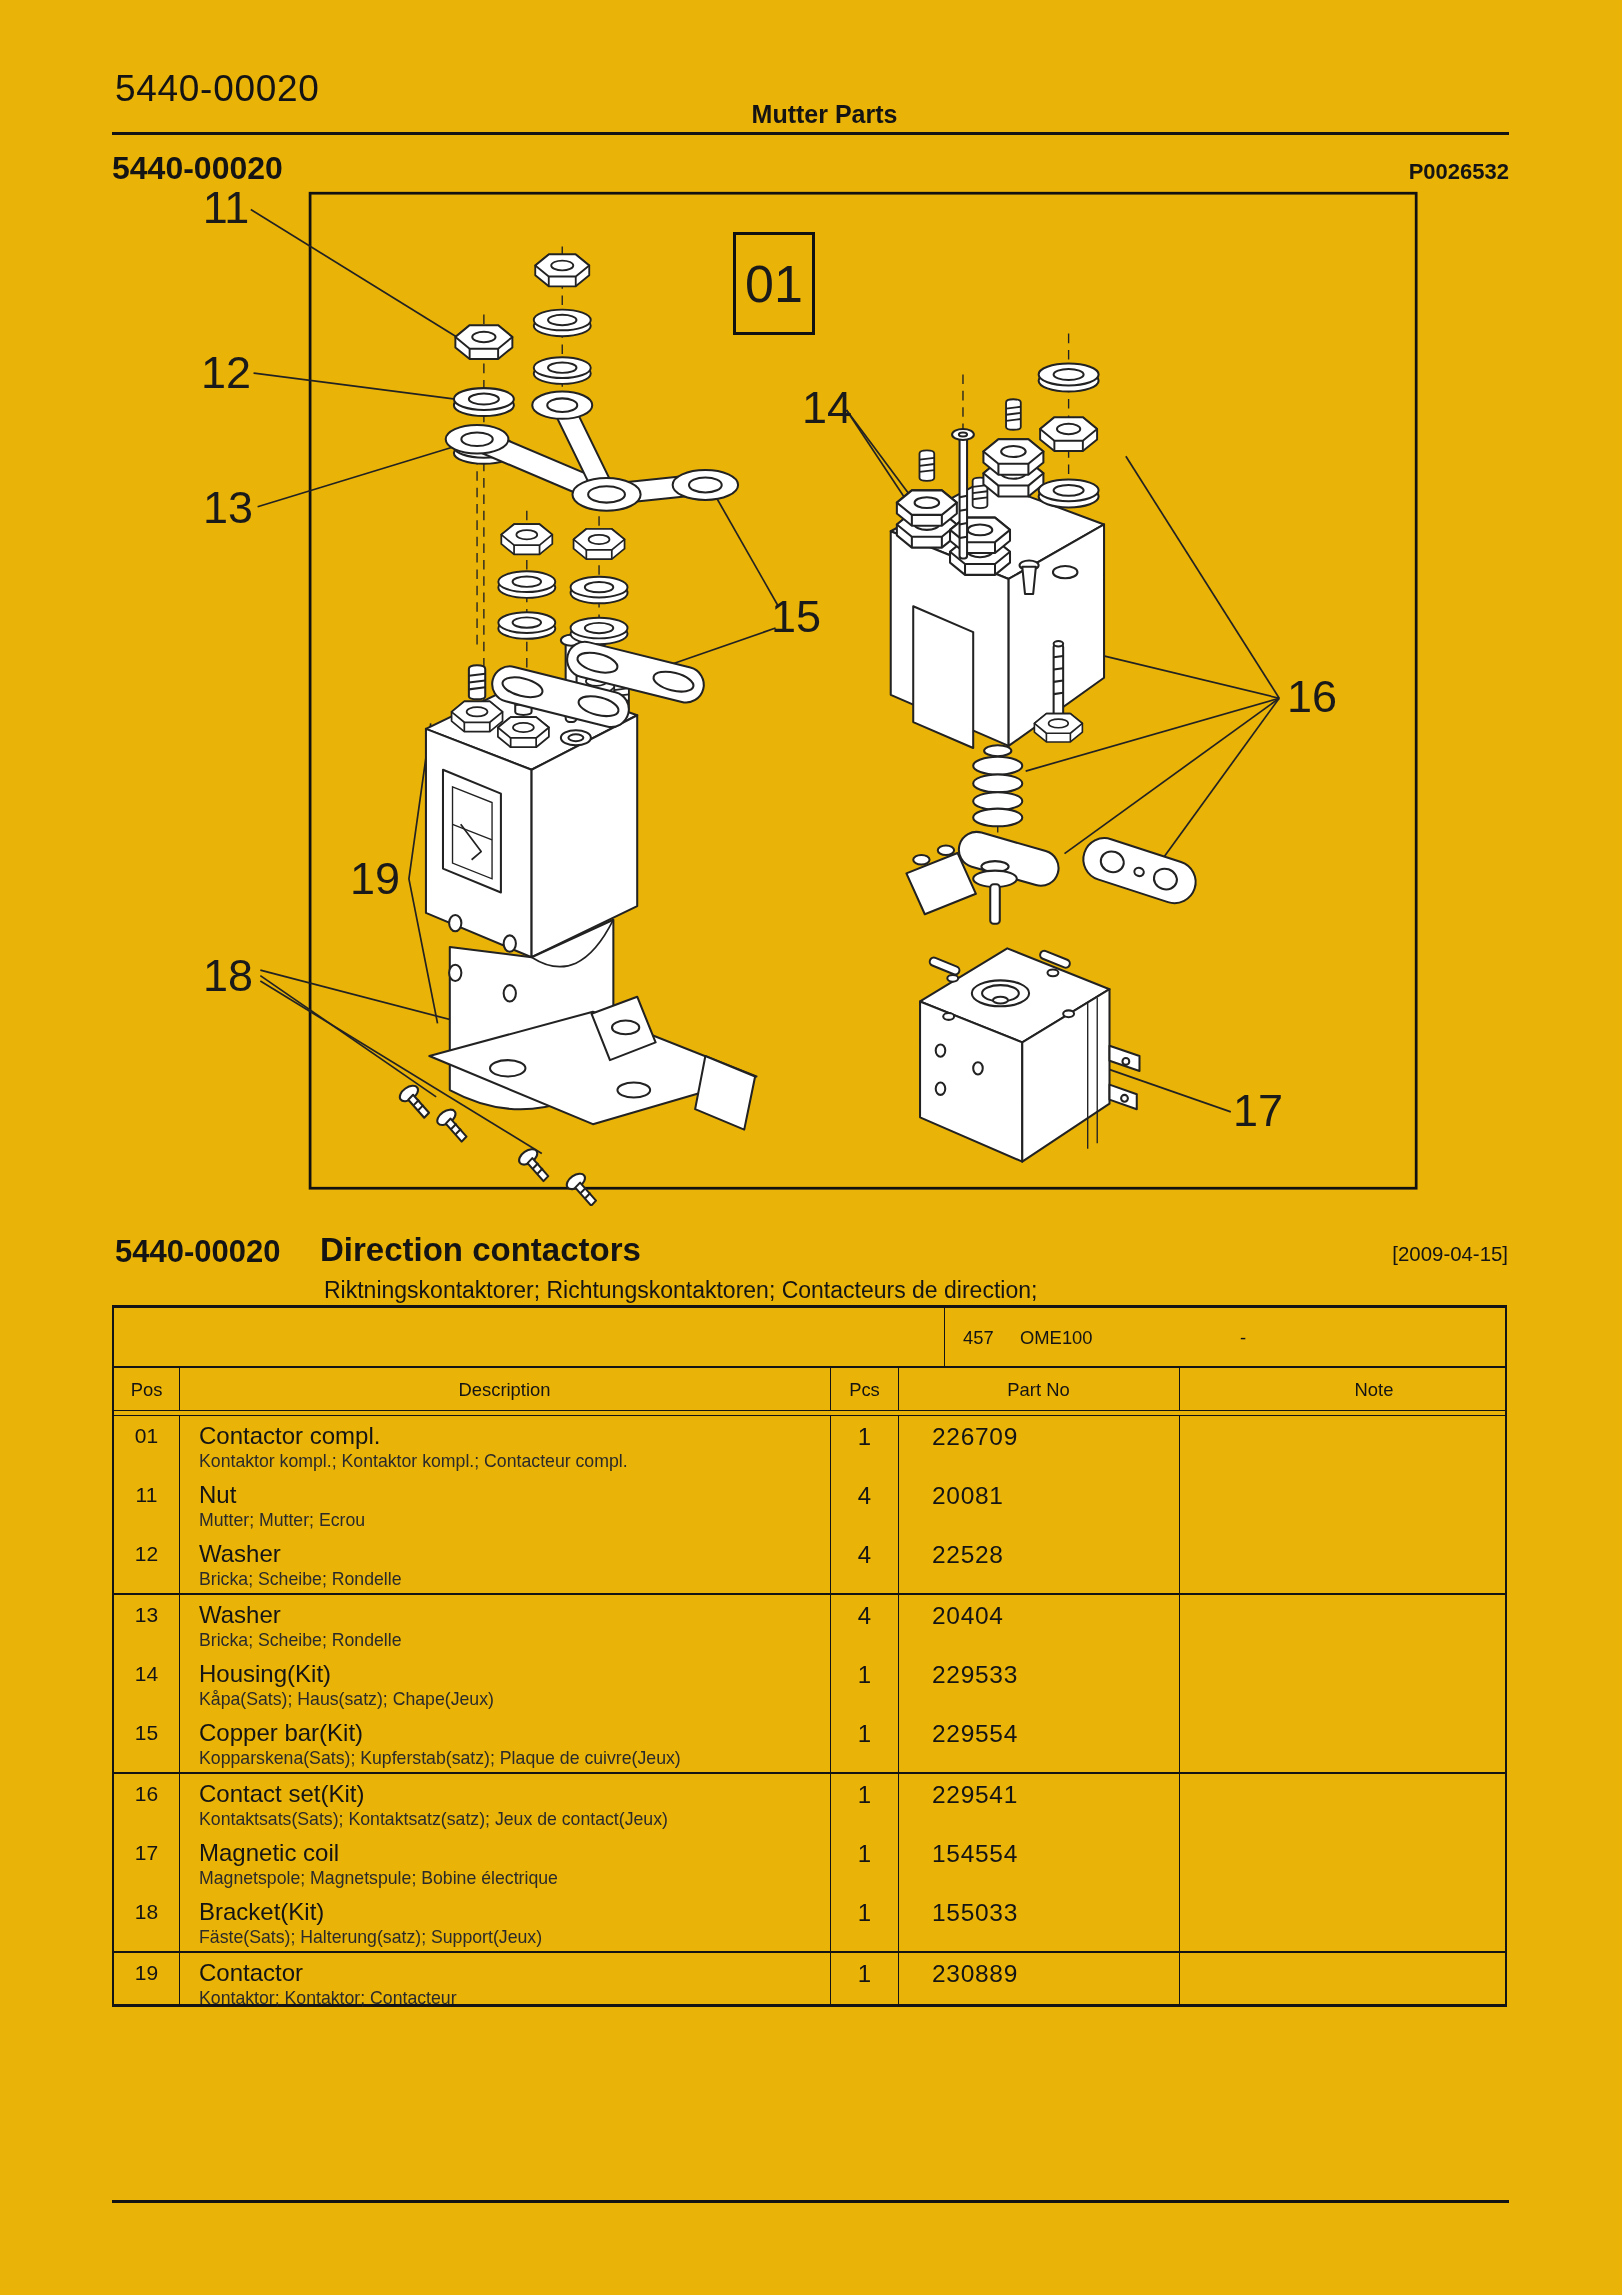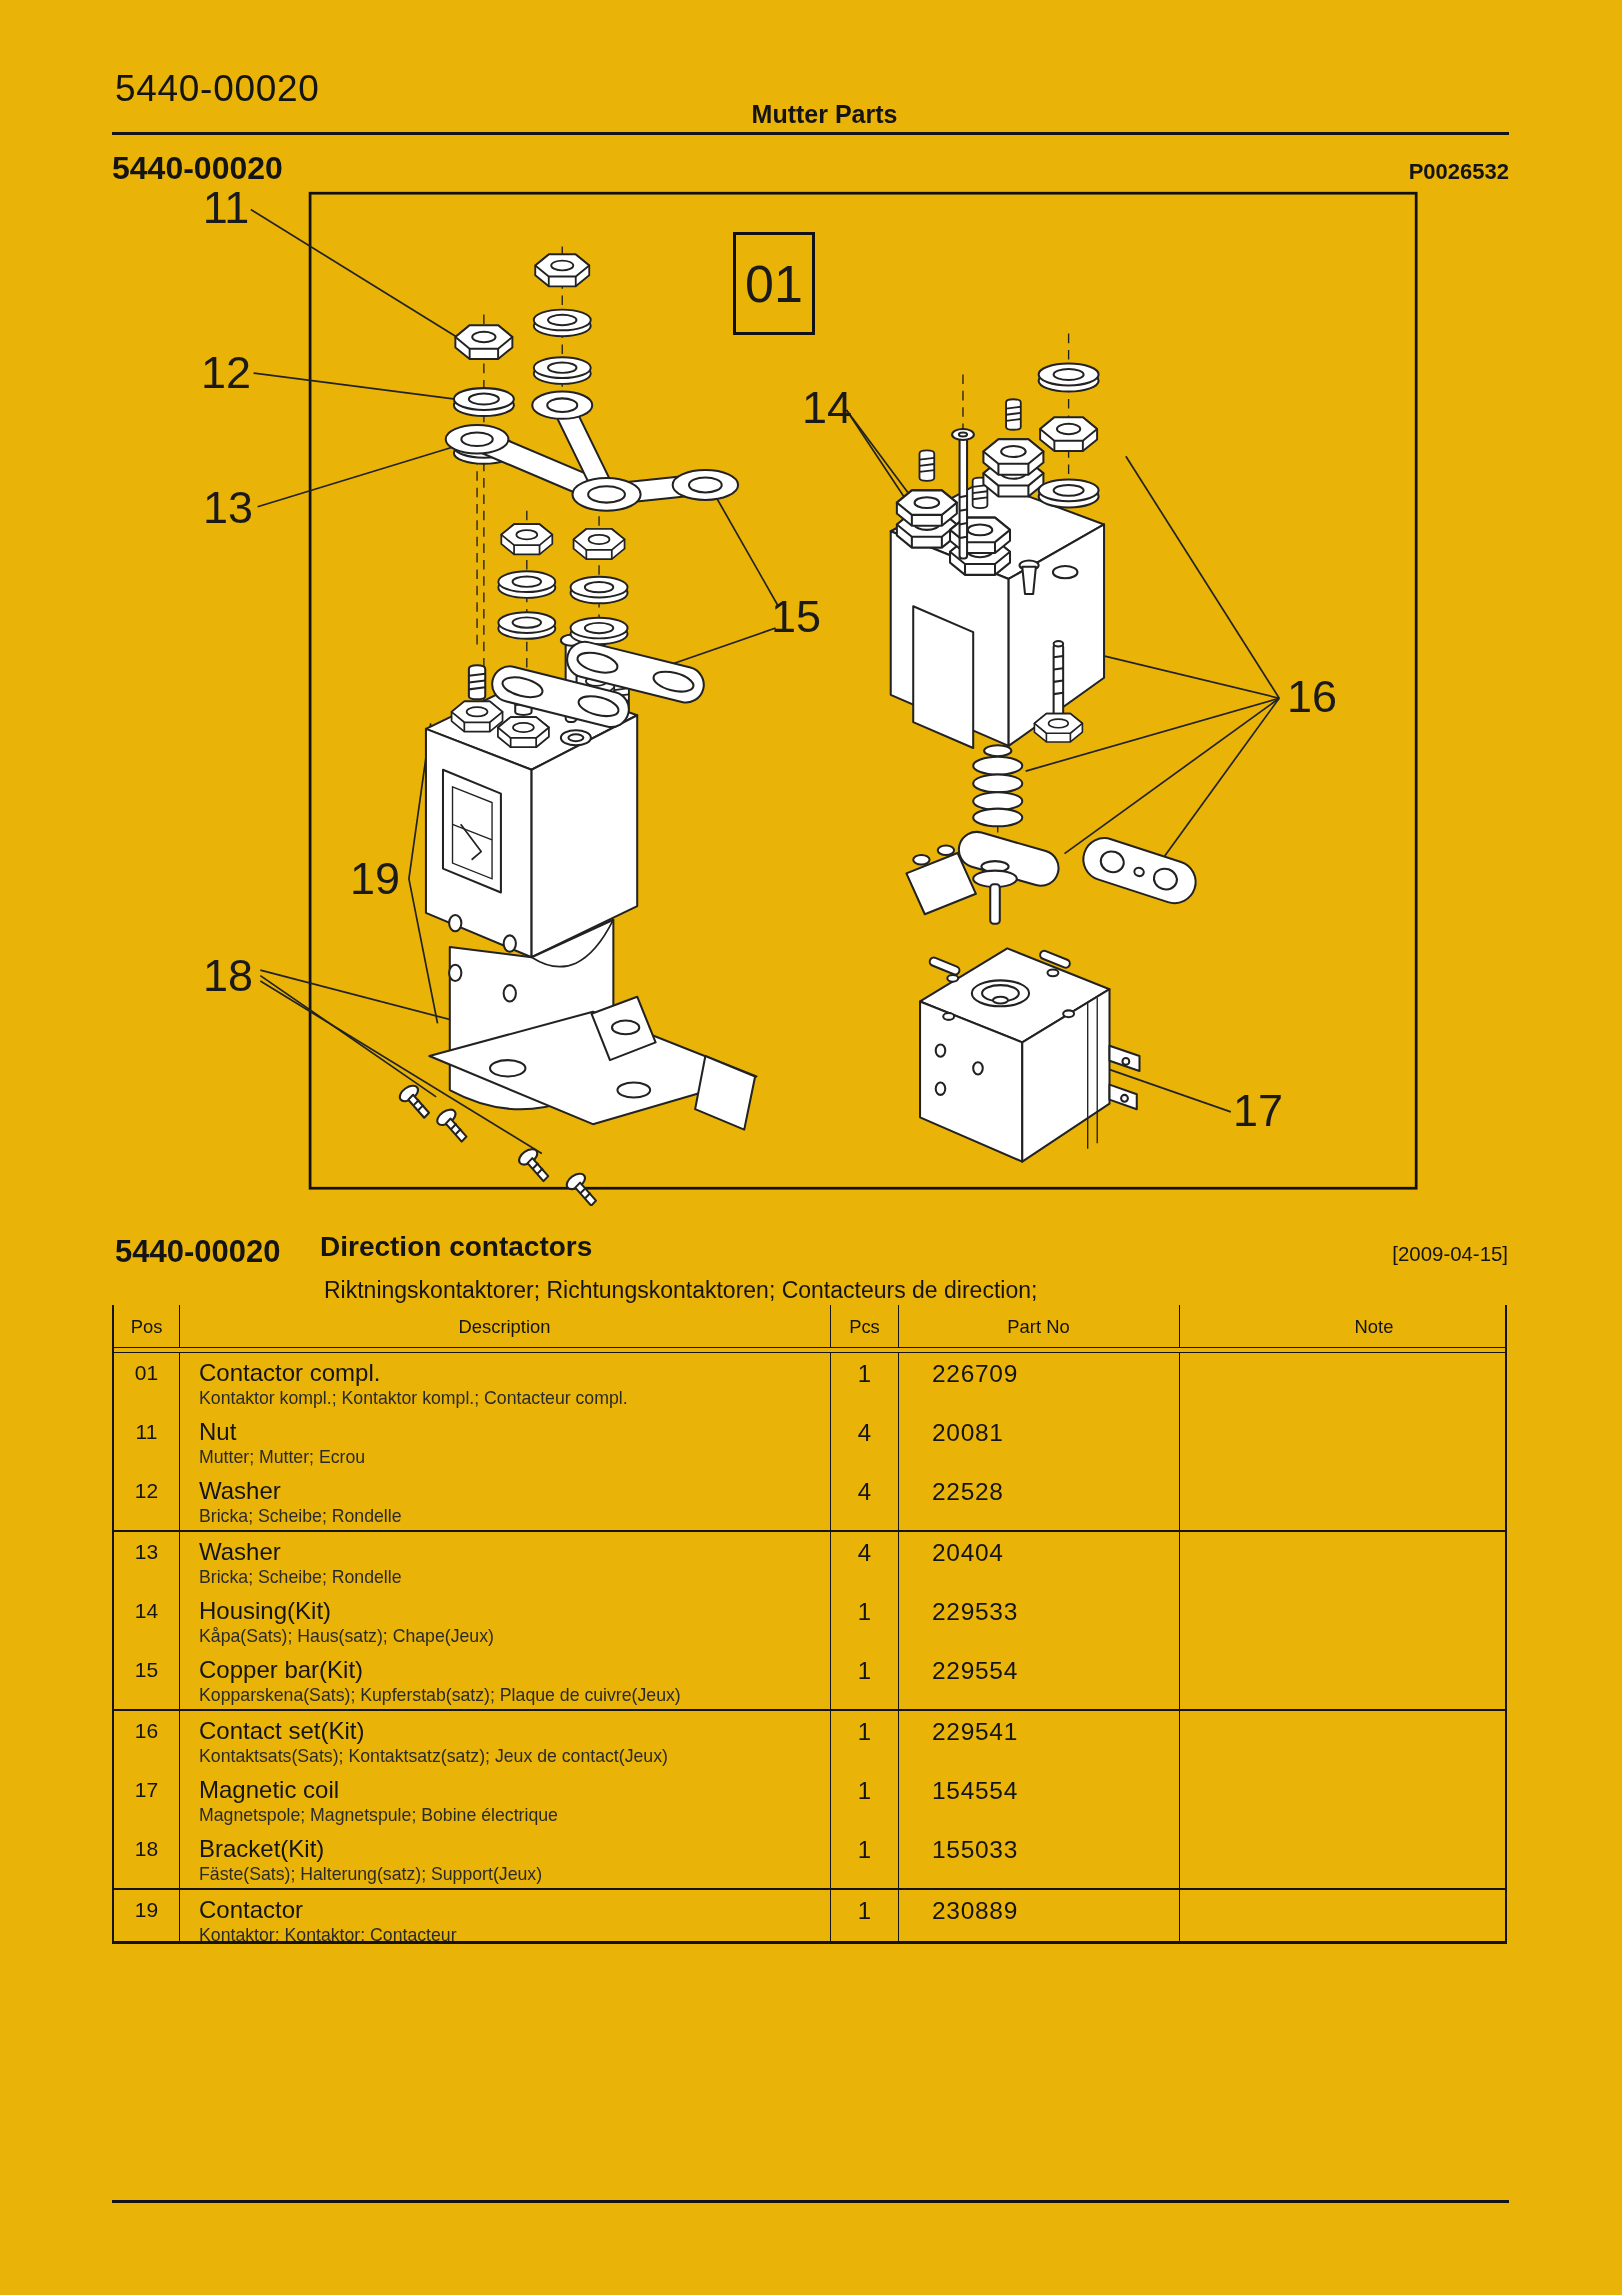--- a/index.html
+++ b/index.html
@@ -13,21 +13,21 @@
   .rule-top{left:112px;top:132px;width:1397px;height:3.4px;}
   .bar-doc{left:112px;top:150px;font-size:32px;font-weight:bold;}
   .bar-plate{left:1200px;top:159px;width:309px;text-align:right;font-size:22px;font-weight:bold;}
   
   .diagram-svg{left:0;top:170px;}
   .callout{position:absolute;transform:translate(-50%,-50%);font-size:45px;color:#1a1a1a;white-space:nowrap;}
   .refbox{left:733px;top:232px;width:76px;height:97px;border:3.4px solid #111;
           display:flex;align-items:center;justify-content:center;font-size:52px;color:#1a1a1a;}
   
   .sec-doc{left:115px;top:1234px;font-size:31px;font-weight:bold;}
-  .sec-title{left:320px;top:1231px;font-size:28px;font-weight:bold;text-align:right;}
+  .sec-title{left:320px;top:1231px;font-size:33px;font-weight:bold;text-align:right;}
   .sec-date{left:1200px;top:1243px;width:308px;text-align:right;font-size:20.4px;font-weight:normal;}
   .sec-sub{left:324px;top:1277px;font-size:23px;}
   
   .parts-table{left:112px;top:1305px;width:1395px;box-sizing:border-box;
                border-left:2px solid #141414;border-right:2px solid #141414;font-size:18.4px;}
   .band{position:relative;height:63px;box-sizing:border-box;border-top:3.4px solid #141414;border-bottom:2.7px solid #141414;}
   .band .vline{position:absolute;left:830px;top:0;bottom:0;width:1.4px;background:#141414;}
   .band .m-code{position:absolute;left:849px;top:19px;}
   .band .m-name{position:absolute;left:906px;top:19px;}
   .band .m-var{position:absolute;left:1126px;top:19px;}
@@ -328,20 +328,26 @@
   <div class="callout" style="left:1258px;top:1111px;">17</div>
   <div class="callout" style="left:228px;top:976px;">18</div>
   <div class="callout" style="left:375px;top:879px;">19</div>
 
   <div class="abs sec-doc">5440-00020</div>
   <div class="abs sec-title">Direction contactors</div>
   <div class="abs sec-date">[2009-04-15]</div>
   <div class="abs sec-sub">Riktningskontaktorer; Richtungskontaktoren; Contacteurs de direction;</div>
 
   <div class="abs parts-table">
+    <div class="band">
+      <div class="vline"></div>
+      <span class="m-code">457</span>
+      <span class="m-name">OME100</span>
+      <span class="m-var">-</span>
+    </div>
     <div class="cols">
       <div class="vsep v1"></div>
       <div class="vsep v2"></div>
       <div class="vsep v3"></div>
       <div class="vsep v4"></div>
       <div class="lbl" style="left:0;width:65px;">Pos</div>
       <div class="lbl" style="left:65px;width:651px;">Description</div>
       <div class="lbl" style="left:716px;width:69px;">Pcs</div>
       <div class="lbl" style="left:784px;width:281px;">Part No</div>
       <div class="lbl" style="left:1065px;width:326px;margin-left:32px;">Note</div>

